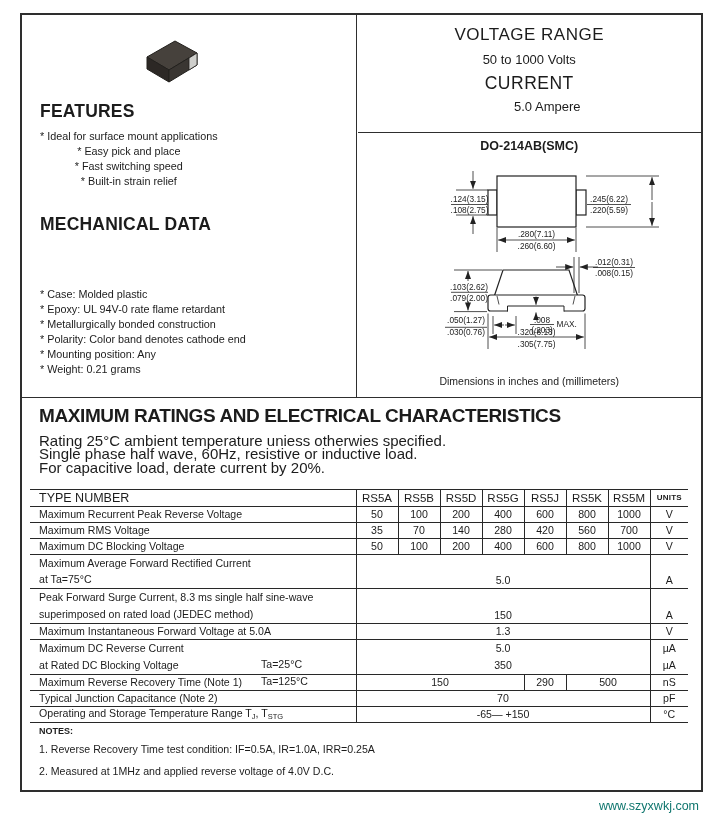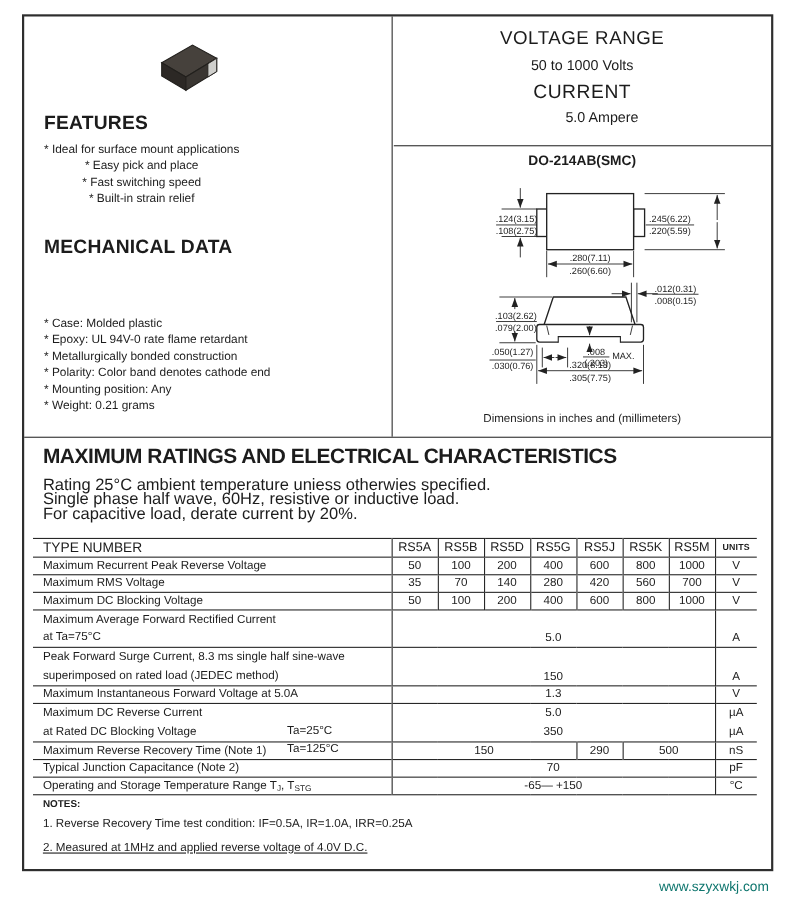--- a/index.html
+++ b/index.html
@@ -45,21 +45,21 @@
   .ih33{height:33px}.ih34{height:34px}
   .vend{display:flex;align-items:flex-end;justify-content:center;box-sizing:border-box;padding-bottom:2px;}
   .twov{display:flex;flex-direction:column;justify-content:space-between;align-items:center;box-sizing:border-box;padding:2px 0 3px;}
   .condline{position:relative;display:block;}
   .cond{position:absolute;left:222px;top:0;margin-top:16px;}
   .sub{font-size:7.5px;vertical-align:-2px;}
 
   .notes-title{position:absolute;left:17px;top:327px;font-size:9px;font-weight:bold;}
   .note-line{position:absolute;left:17px;font-size:10.6px;white-space:nowrap;}
   .note-1{top:344px;}
-  .note-2{top:366px;text-decoration:underline;}
+  .note-2{top:366px;}
   .site{position:absolute;right:19px;top:799px;font-size:12.5px;color:#0f766e;}
 
   svg text{font-family:"Liberation Sans",sans-serif;fill:#1c1c1c;}
 </style>
 </head>
 <body>
 
 <div class="page">
   <div class="frame">
 

